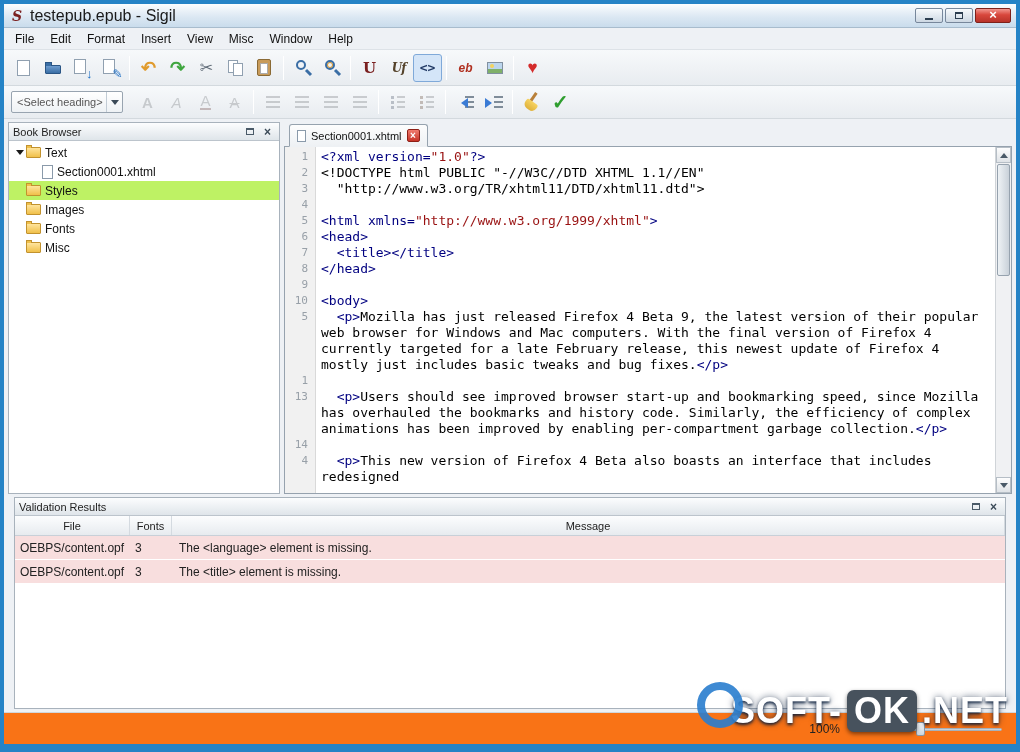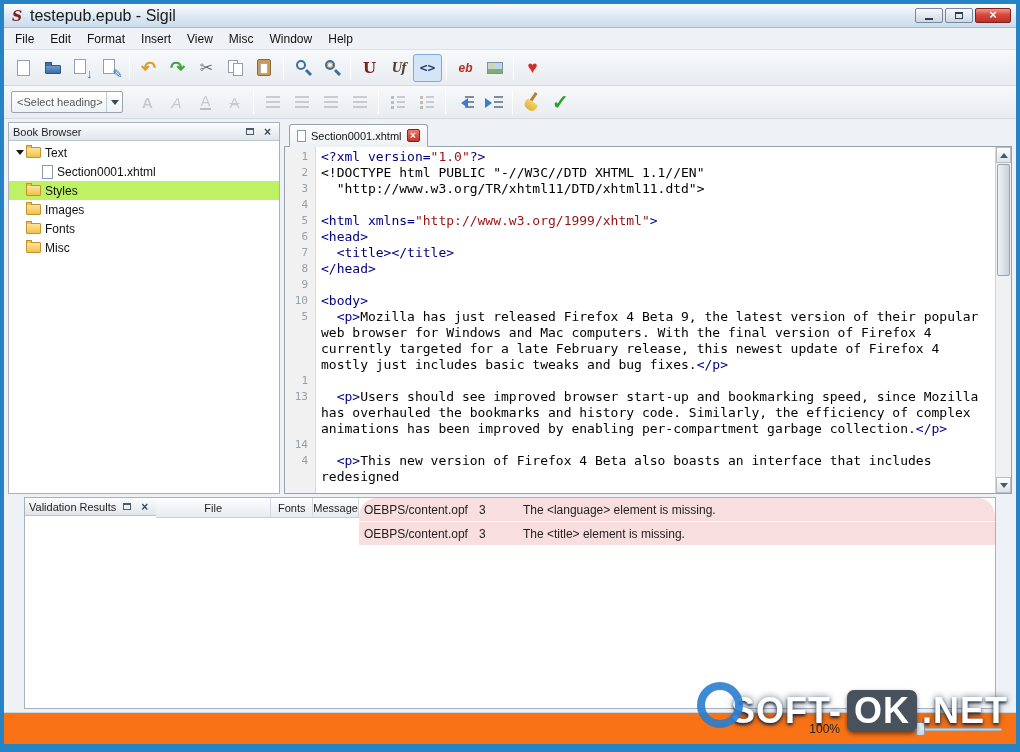--- a/index.html
+++ b/index.html
@@ -154,29 +154,29 @@
   .vscroll{width:16px;flex:none;background:#f0f1f3;border-left:1px solid #d0d4d8;display:flex;flex-direction:column;}
   .sb-btn{flex:none;height:16px;display:flex;align-items:center;justify-content:center;
       background:linear-gradient(#fdfdfd,#dfe3e7);border:1px solid #b6bec6;}
   .sb-up::before{content:"";border:4px solid transparent;border-bottom:5px solid #4a5a68;margin-top:-4px;}
   .sb-down::before{content:"";border:4px solid transparent;border-top:5px solid #4a5a68;margin-top:5px;}
   .sb-track{flex:1;position:relative;}
   .sb-thumb{position:absolute;left:1px;right:1px;top:1px;height:112px;
       background:linear-gradient(90deg,#eef2f5,#c9d1d9);border:1px solid #96a2ae;border-radius:2px;}
 
   
-  .validation{flex:none;height:212px;margin:0 20px 3px;background:#fff;border:1px solid #a8b2bc;
-      display:flex;flex-direction:row;}
+  .validation{flex:none;height:212px;margin:0 10px 3px;background:#fff;border:1px solid #a8b2bc;
+      display:flex;flex-direction:column;}
   .vhead{flex:none;height:20px;display:flex;background:linear-gradient(#fcfdfe,#e7ebef);
       border-bottom:1px solid #c8d0d8;font-size:11px;color:#222;}
   .vh-cell{display:flex;align-items:center;justify-content:center;border-right:1px solid #d4dae0;height:100%;}
   .col-file{width:115px;flex:none;}
   .col-line{width:42px;flex:none;}
   .col-msg{flex:1;}
-  .vrows{flex:1;overflow:hidden;border-radius:18px;}
+  .vrows{flex:1;overflow:hidden;}
   .vrow{height:24px;display:flex;align-items:center;background:#f8dede;border-bottom:1px solid #ffffff;
       font-size:12px;color:#222;}
   .vr-cell{padding-left:5px;white-space:nowrap;overflow:hidden;}
   .vr-cell.col-msg{padding-left:7px;}
 
   
   .statusbar{flex:none;height:32px;display:flex;align-items:center;justify-content:flex-end;gap:12px;
       padding:0 14px;background:#f97316;border-top:1px solid #cfd6dc;}
   .zoom-label{font-size:12px;color:#222;}
   .slider{width:150px;height:18px;position:relative;}

